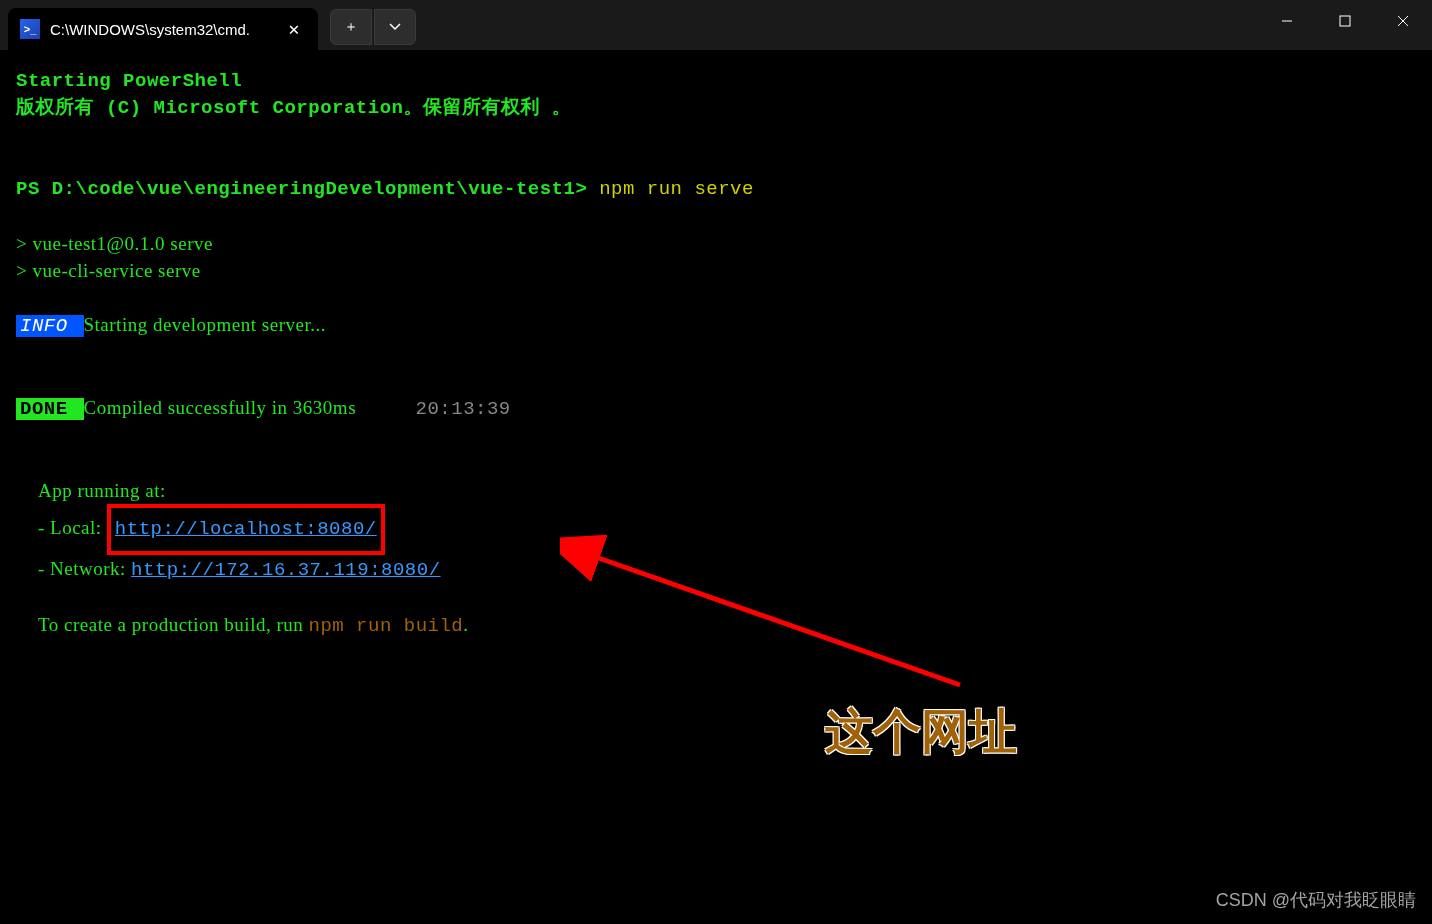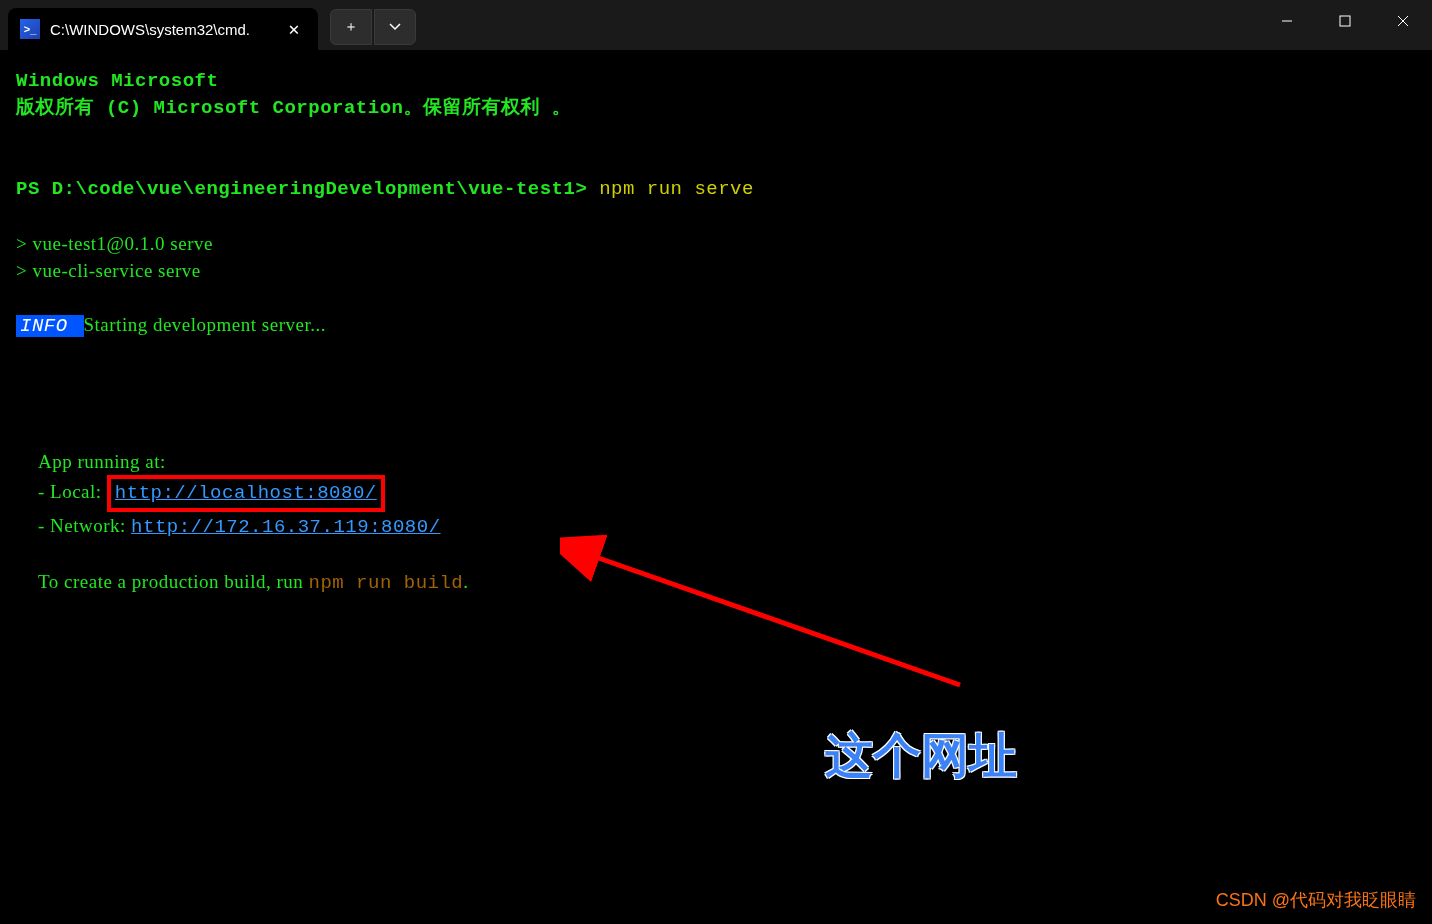--- a/index.html
+++ b/index.html
@@ -123,43 +123,42 @@
     .green-bold { color: #22e622; font-weight: bold; }
     .yellow { color: #d0d000; }
     .dim { color: #888; }
     .blue-bg { background: #0055ff; color: #fff; padding: 0 4px; font-style: italic; }
     .green-bg { background: #22e622; color: #000; padding: 0 4px; font-weight: bold;}
     .cyan { color: #a16207; }
     .link { color: #3399ff; text-decoration: underline; }
     .link-green { color: #22e622; text-decoration: underline; }
     .highlight-box {
       border: 4px solid #ff0000;
-      padding: 1px 4px;
+      padding: 8px 4px;
       display: inline-block;
       text-decoration: underline;
       color: #3399ff;
     }
     .annotation {
       position: absolute;
-      color: #3b82f6;
+      color: #a16207;
       font-size: 48px;
       font-weight: bold;
       font-family: 'Microsoft YaHei', sans-serif;
       text-shadow: -1px -1px 0 #fff, 1px -1px 0 #fff, -1px 1px 0 #fff, 1px 1px 0 #fff;
-      margin-top: 24px;
     }
     .arrow-svg {
       position: absolute;
       pointer-events: none;
     }
     .watermark {
       position: absolute;
       bottom: 12px;
       right: 16px;
-      color: #f97316;
+      color: #a3a3a3;
       font-size: 18px;
       font-family: 'Microsoft YaHei', sans-serif;
     }
     .spacer { height: 27px; }
   </style>
 </head>
 <body>
 
 <div class="titlebar">
   <div class="tab">
@@ -189,38 +188,43 @@
     <div class="win-ctrl">
       <svg width="12" height="12">
           <line x1="1" y1="1" x2="11" y2="11"></line>
           <line x1="11" y1="1" x2="1" y2="11"></line>
         </svg>
     </div>
   </div>
 </div>
 
 <div class="terminal">
-  <div class="green-bold">Windows Microsoft</div>
+  <div class="green-bold">Starting PowerShell</div>
   <div class="green-bold">版权所有 (C)  Microsoft Corporation。保留所有权利 。</div>
   <div class="spacer"></div>
   <div class="spacer"></div>
   <div>
     <span class="green-bold">PS D:\code\vue\engineeringDevelopment\vue-test1&gt;</span>
     <span class="yellow"> <span>npm run serve</span></span>
   </div>
   <div class="spacer"></div>
   <div class="green">&gt; vue-test1@0.1.0 serve</div>
   <div class="green">&gt; vue-cli-service serve</div>
   <div class="spacer"></div>
   <div>
     <span class="blue-bg"> INFO </span>
     <span class="green"> <span>Starting development server...</span></span>
   </div>
   <div class="spacer"></div>
   <div class="spacer"></div>
+  <div>
+    <span class="green-bg"> DONE </span>
+    <span class="green"> <span>Compiled successfully in 3630ms</span></span>
+    <span class="dim">&nbsp;&nbsp;&nbsp;&nbsp;<span>20:13:39</span></span>
+  </div>
   <div class="spacer"></div>
   <div class="spacer"></div>
   <div class="green" style="padding-left:22px">App running at:</div>
   <div style="padding-left:22px">
     <span class="green">- Local:   </span><span class="highlight-box">http://localhost:8080/ </span>
   </div>
   <div style="padding-left:22px">
     <span class="green">- Network: </span><span class="link">http://172.16.37.119:8080/</span>
   </div>
   <div class="spacer"></div>

